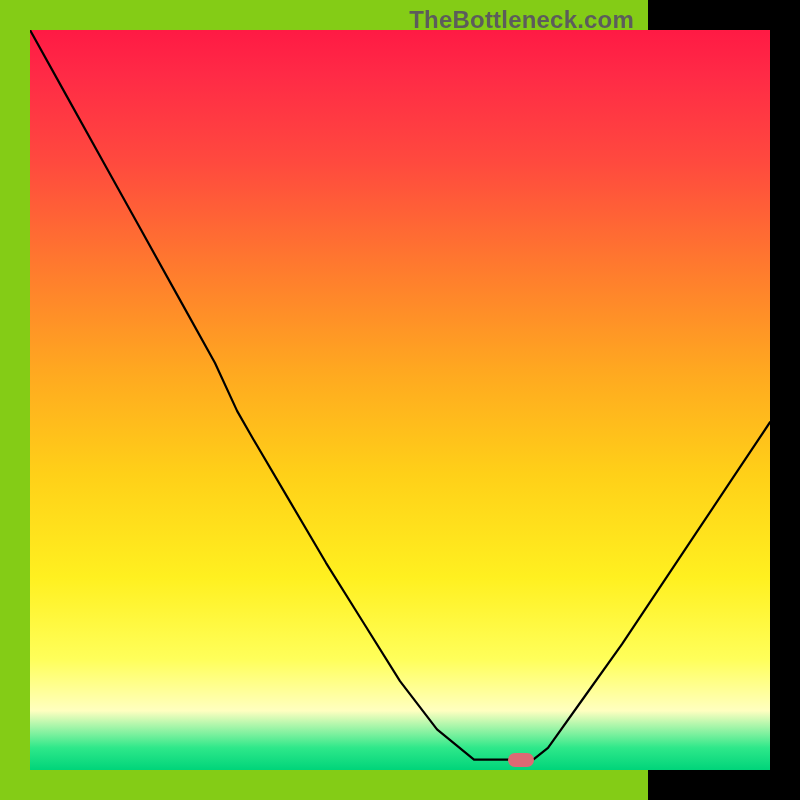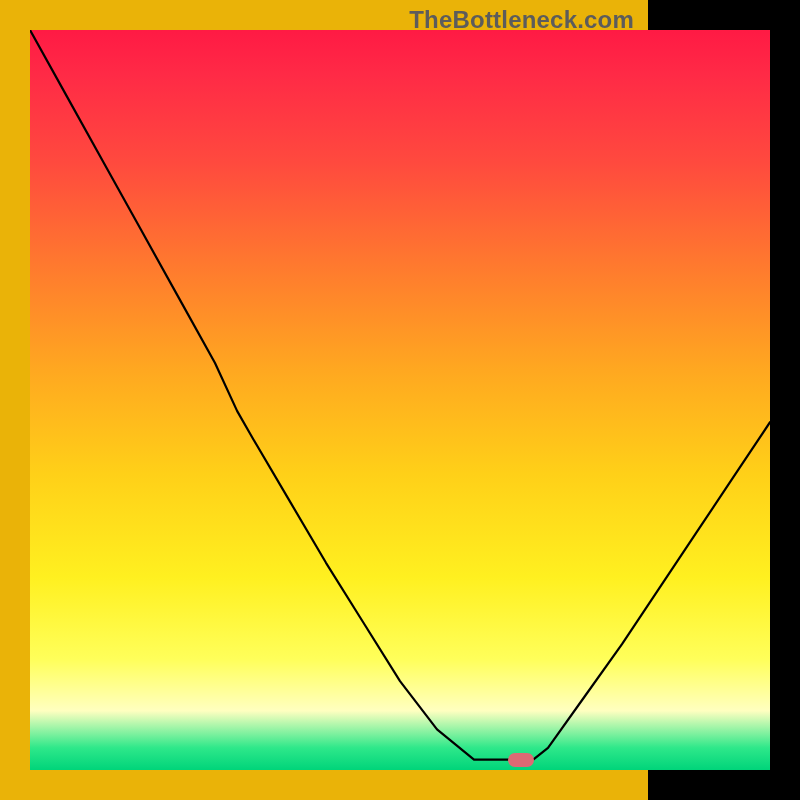--- a/index.html
+++ b/index.html
@@ -1,21 +1,21 @@
 <!DOCTYPE html>
 <html><head>
 <meta charset="utf-8">
 <style>
   * { margin: 0; padding: 0; box-sizing: border-box; }
   html, body { width: 800px; height: 800px; overflow: hidden; background: #000; }
   .container {
     width: 648px;
     height: 800px;
     position: relative;
-    background: #eab308;
+    background: #84cc16;
   }
   .watermark {
     position: absolute;
     top: 6px;
     right: 14px;
     font-family: Arial, Helvetica, sans-serif;
     font-size: 24px;
     font-weight: 600;
     color: #5c5c5c;
     letter-spacing: 0.2px;

